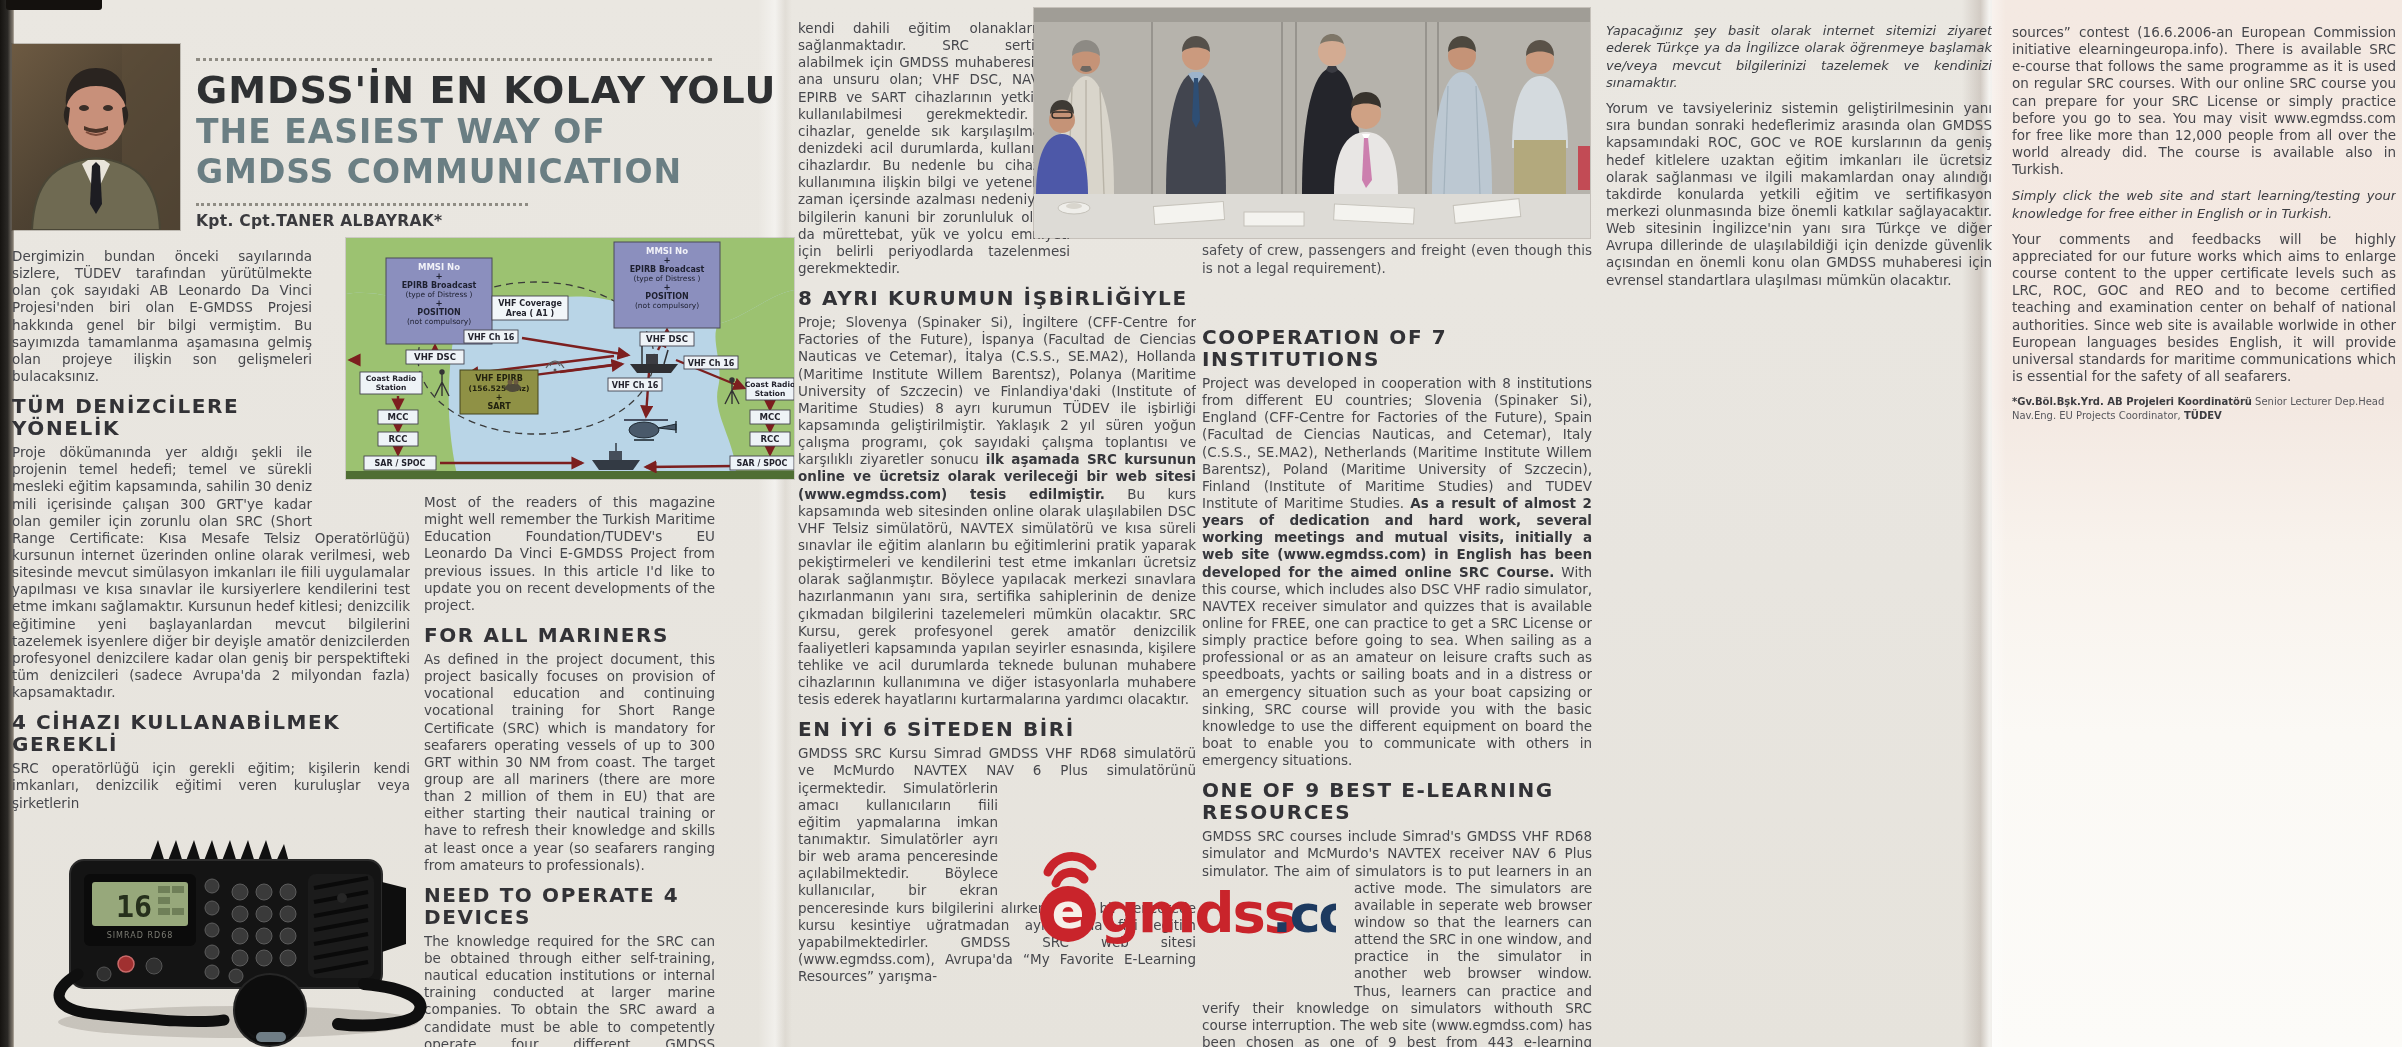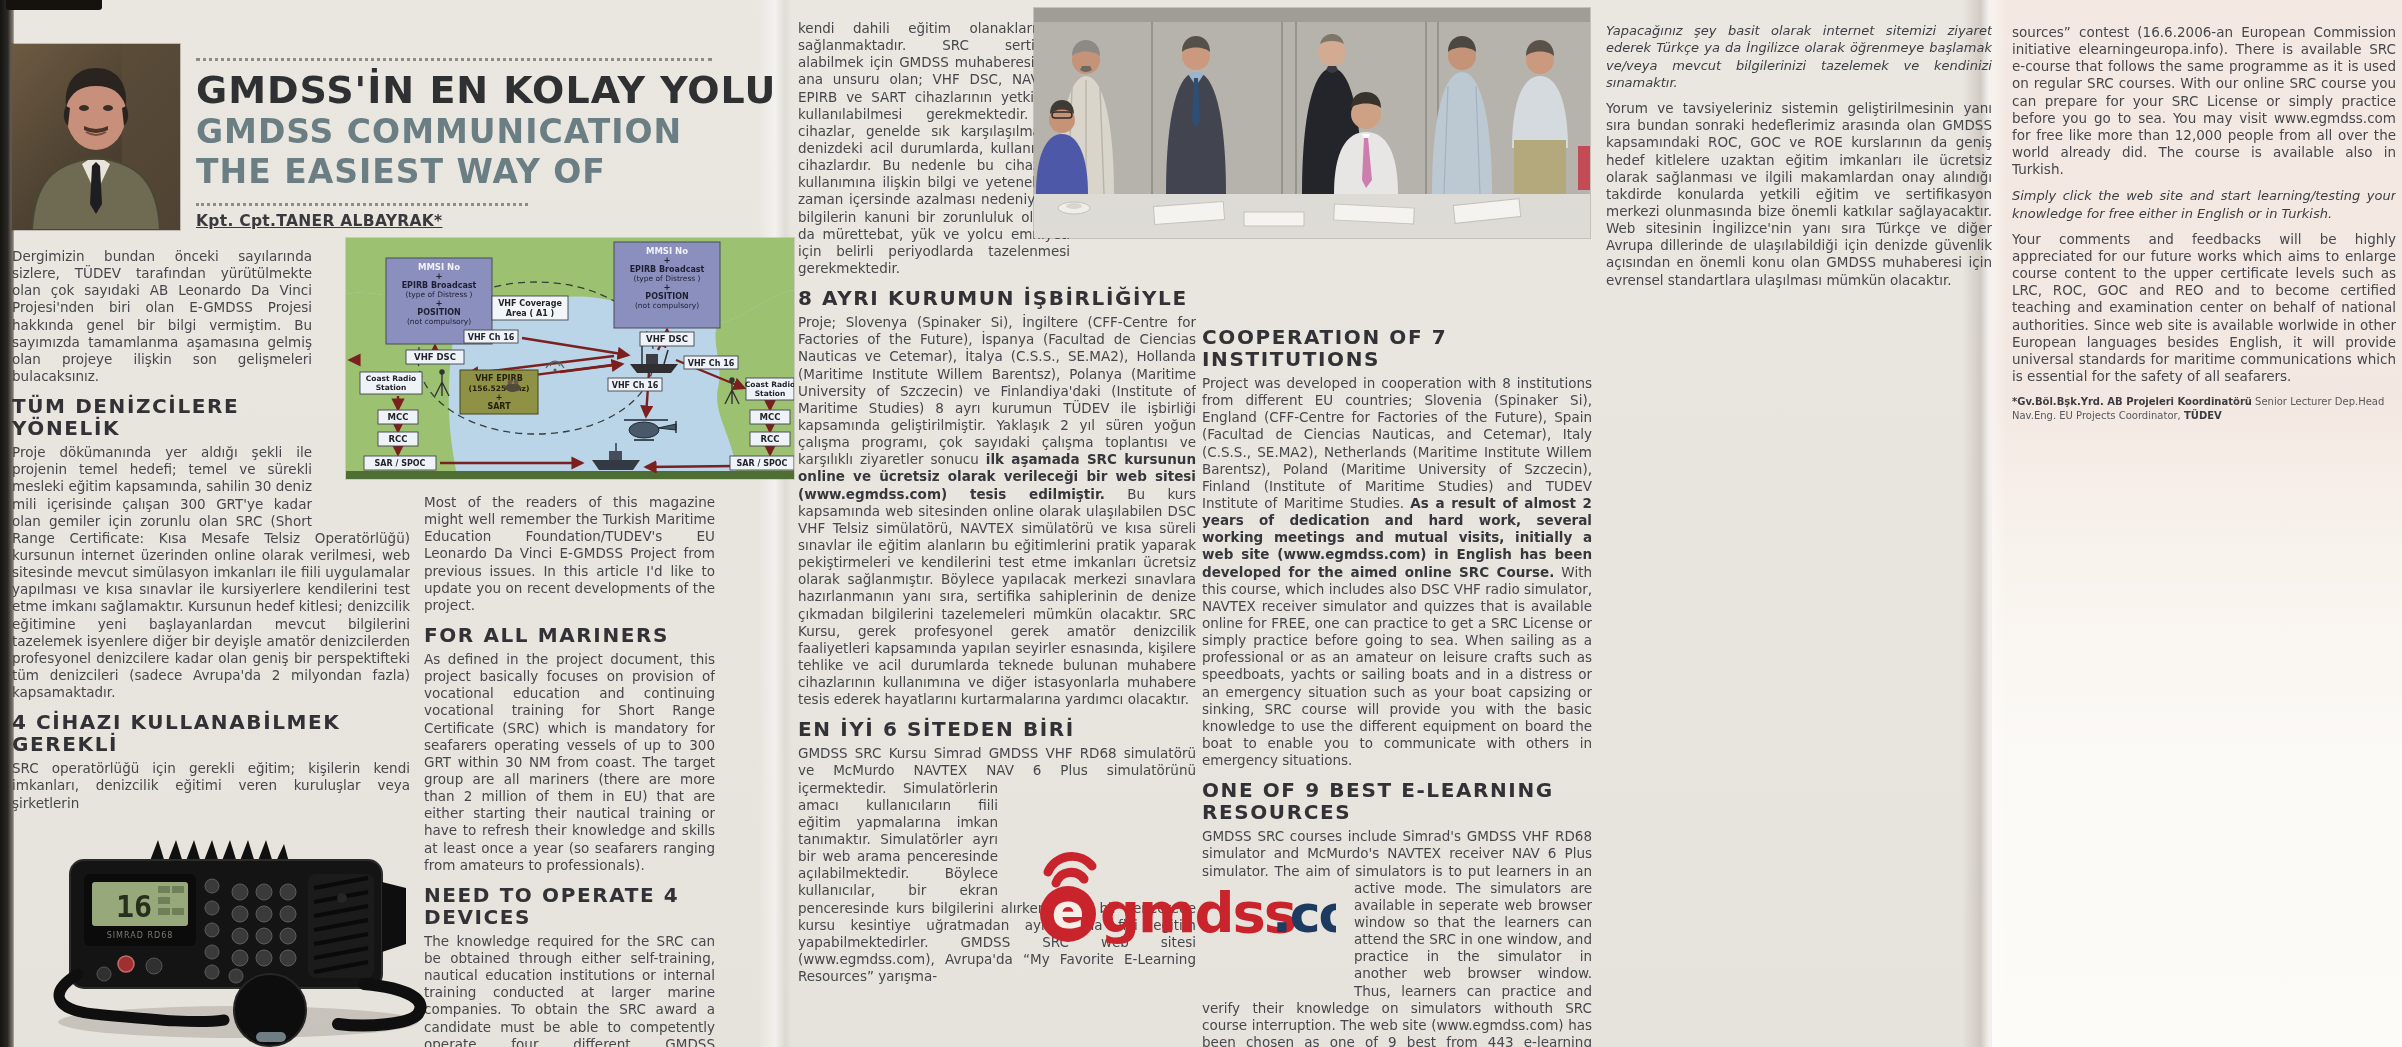--- a/index.html
+++ b/index.html
@@ -13,21 +13,21 @@
   .right-page{position:absolute;left:1992px;top:0;width:410px;height:1047px;background:linear-gradient(180deg,#f4e9e2 0%,#f3e8e1 38%,#f8f2ec 52%,#fbf9f5 70%,#fcfbf8 100%);}
   .seam{position:absolute;left:1962px;top:0;width:44px;height:1047px;background:linear-gradient(90deg,rgba(255,255,255,0) 0%,rgba(124,104,92,.22) 42%,rgba(255,255,255,.5) 62%,rgba(255,255,255,0) 100%);}
 
   
   .masthead{position:absolute;left:196px;top:58px;width:524px;}
   .rule-dot{border-top:3px dotted #8f8c84;height:0;}
   .masthead .rule-top{width:516px;margin-bottom:10px;}
   .headline{font-size:38px;font-weight:bold;color:#2e3032;letter-spacing:1px;line-height:1.05;white-space:nowrap;margin:0;}
   .subhead{font-size:33px;font-weight:bold;color:#6a7e83;letter-spacing:1px;line-height:1.16;margin:2px 0 0 0;white-space:nowrap;}
   .masthead .rule-author{width:332px;margin:12px 0 6px 0;}
-  .author{font-size:15.5px;font-weight:bold;color:#3a3a3e;letter-spacing:.3px;text-decoration:underline;}
+  .author{font-size:15.5px;font-weight:bold;color:#3a3a3e;letter-spacing:.3px;}
 
   
   .portrait{position:absolute;left:12px;top:44px;width:168px;height:186px;box-shadow:0 0 0 1px rgba(60,50,40,.25);}
   .group-photo{position:absolute;left:1034px;top:8px;width:556px;height:230px;box-shadow:0 0 0 1px rgba(90,80,70,.25);}
   .diagram-wrap{position:absolute;left:346px;top:238px;width:448px;height:241px;box-shadow:0 0 0 1px rgba(90,90,80,.2);}
   .radio-wrap{position:absolute;left:8px;top:824px;width:450px;height:223px;}
   .logo-wrap{position:absolute;left:1020px;top:838px;width:316px;height:112px;}
 
   
   .col{position:absolute;font-size:13.5px;line-height:1.27;color:#46474c;text-align:justify;overflow:hidden;}
@@ -82,22 +82,22 @@
       <ellipse cx="72" cy="64" rx="5" ry="3" fill="#3a2e28"></ellipse>
       <ellipse cx="96" cy="64" rx="5" ry="3" fill="#3a2e28"></ellipse>
       <path d="M74,88 Q84,94 94,88" stroke="#7a4a3a" stroke-width="2" fill="none"></path>
       <path d="M72,82 Q84,88 96,82 L96,86 Q84,92 72,86 Z" fill="#4a3328"></path>
     </svg>
   </div>
 
   <div class="masthead">
     <div class="rule-dot rule-top"></div>
     <div class="headline">GMDSS'İN EN KOLAY YOLU</div>
+    <div class="subhead">THE EASIEST WAY OF</div>
     <div class="subhead">GMDSS COMMUNICATION</div>
-    <div class="subhead">THE EASIEST WAY OF</div>
     <div class="rule-dot rule-author"></div>
     <div class="author">Kpt. Cpt.TANER ALBAYRAK*</div>
   </div>
 
   <div class="col" id="col1">
     <div class="spacer-r"></div>
     <p>Dergimizin bundan önceki sayılarında sizlere, TÜDEV tarafından yürütülmekte olan çok sayıdaki AB Leonardo Da Vinci Projesi'nden biri olan E-GMDSS Projesi hakkında genel bir bilgi vermiştim. Bu sayımızda tamamlanma aşamasına gelmiş olan projeye ilişkin son gelişmeleri bulacaksınız.</p>
     <h3>TÜM DENİZCİLERE YÖNELİK</h3>
     <p>Proje dökümanında yer aldığı şekli ile projenin temel hedefi; temel ve sürekli mesleki eğitim kapsamında, sahilin 30 deniz mili içerisinde çalışan 300 GRT'ye kadar olan gemiler için zorunlu olan SRC (Short Range Certificate: Kısa Mesafe Telsiz Operatörlüğü) kursunun internet üzerinden online olarak verilmesi, web sitesinde mevcut simülasyon imkanları ile fiili uygulamalar yapılması ve kısa sınavlar ile kursiyerlere kendilerini test etme imkanı sağlamaktır. Kursunun hedef kitlesi; denizcilik eğitimine yeni başlayanlardan mevcut bilgilerini tazelemek isyenlere diğer bir deyişle amatör denizcilerden profesyonel denizcilere kadar olan geniş bir perspektifteki tüm denizcileri (sadece Avrupa'da 2 milyondan fazla) kapsamaktadır.</p>
     <h3>4 CİHAZI KULLANABİLMEK GEREKLİ</h3>
@@ -362,20 +362,21 @@
         <rect x="420" y="194" width="66" height="18" transform="rotate(-6 453 203)"></rect>
         <rect x="210" y="204" width="60" height="14"></rect>
       </g>
       <g>
         <ellipse cx="40" cy="200" rx="16" ry="6" fill="#efeeea" stroke="#c5c2ba"></ellipse>
         <ellipse cx="40" cy="198" rx="8" ry="3" fill="#d8d5cd"></ellipse>
       </g>
     </svg>
   </div>
 
+  <div class="caption">safety of crew, passengers and freight (even though this is not a legal requirement).</div>
 
   <div class="col" id="col4">
     <h3 style="margin-top:0">COOPERATION OF 7 INSTITUTIONS</h3>
     <p><span>Project was developed in cooperation with 8 institutions from different EU countries; Slovenia (Spinaker Si), England (CFF-Centre for Factories of the Future), Spain (Facultad de Ciencias Nauticas, and Cetemar), Italy (C.S.S., SE.MA2), Netherlands (Maritime Institute Willem Barentsz), Poland (Maritime University of Szczecin), Finland (Institute of Maritime Studies) and TUDEV Institute of Maritime Studies. </span><b class="seg">As a result of almost 2 years of dedication and hard work, several working meetings and mutual visits, initially a web site (www.egmdss.com) in English has been developed for the aimed online SRC Course.</b><span> With this course, which includes also DSC VHF radio simulator, NAVTEX receiver simulator and quizzes that is available online for FREE, one can practice to get a SRC License or simply practice before going to sea. When sailing as a professional or as an amateur on leisure crafts such as speedboats, yachts or sailing boats and in a distress or an emergency situation such as your boat capsizing or sinking, SRC course will provide you with the basic knowledge to use the different equipment on board the boat to enable you to communicate with others in emergency situations.</span></p>
     <h3>ONE OF 9 BEST E-LEARNING RESOURCES</h3>
     <p><span>GMDSS SRC courses include Simrad's GMDSS VHF RD68 simulator and McMurdo's NAVTEX receiver NAV 6 Plus simulator. The aim of simulators is to put learners in an active</span><span class="cut-l"></span><span> mode. The simulators are available in seperate web browser window so that the learners can attend the SRC in one window, and practice in the simulator in another web browser window.</span><span> Thus, learners can practice and verify their knowledge on simulators withouth SRC course interruption. The web site (www.egmdss.com) has been chosen as one of 9 best from 443 e-learning resources in the “My favorite e-learning re-</span></p>
   </div>
 
   <div class="logo-wrap">
     <svg width="316" height="112" viewBox="0 0 316 112">

